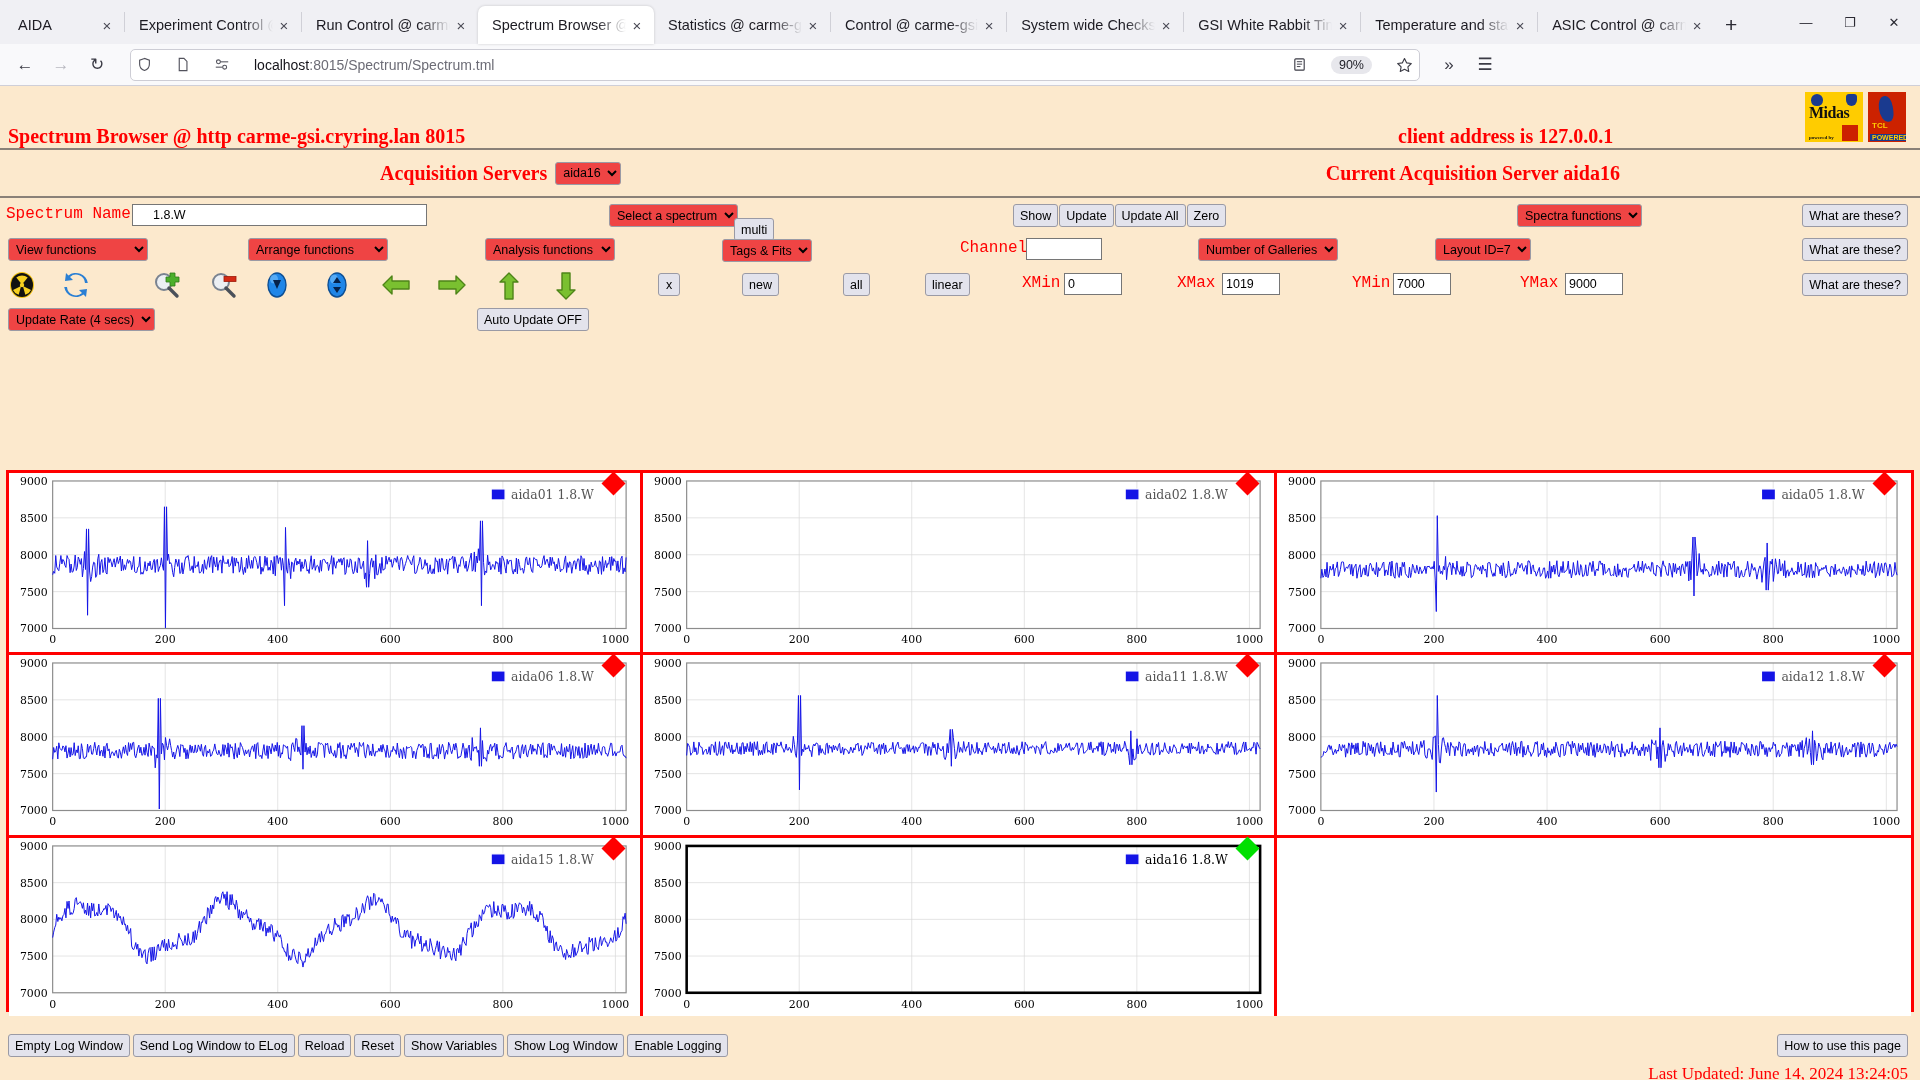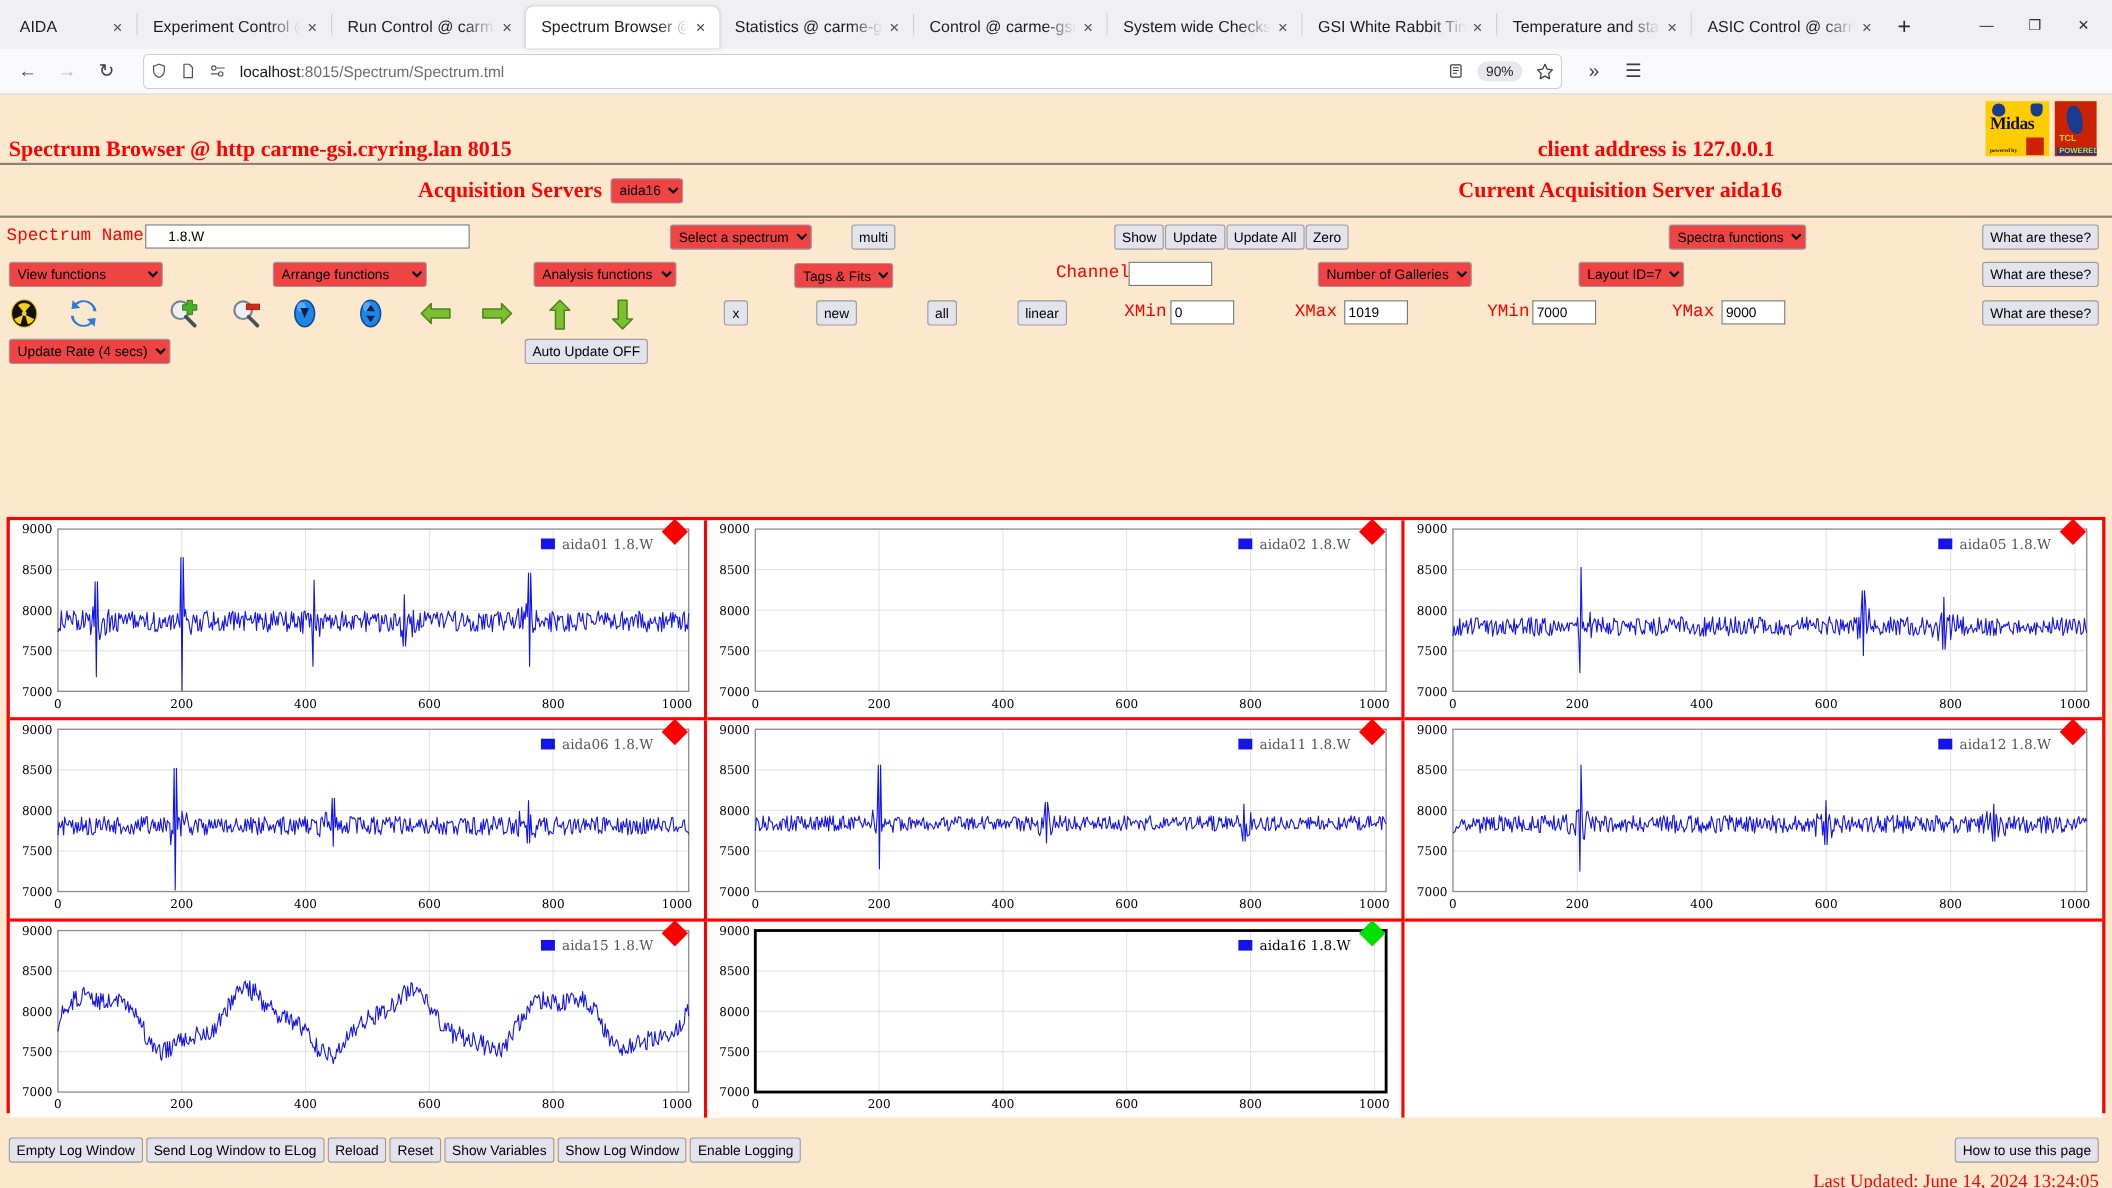--- a/index.html
+++ b/index.html
@@ -53,21 +53,21 @@
   }
   .nav-icon-btn {
     width: 34px; height: 32px; border-radius: 5px;
     display: flex; align-items: center; justify-content: center;
     font-size: 17px; color: #3b3b45;
   }
   .nav-icon-btn.disabled { color: #b8b8c0; }
   #url-bar {
     flex: 1; height: 32px; margin: 0 10px 0 14px; background: #fff;
     border: 1px solid #cdcdd5; border-radius: 5px;
-    display: flex; align-items: center; padding: 0 6px; gap: 12px;
+    display: flex; align-items: center; padding: 0 6px; gap: 24px;
     max-width: 1290px;
   }
   #url-text { flex: 1; font-size: 14px; color: #6c6c76; white-space: nowrap; }
   #url-text b { color: #15141a; font-weight: 400; }
   .url-ic { display: flex; align-items: center; color: #4f4f59; }
   #zoom-badge {
     font-size: 12.5px; background: #e7e7ec; border-radius: 10px;
     padding: 2px 8px; color: #22222a;
   }
   #chrome-right { display: flex; align-items: center; gap: 2px; }
@@ -314,21 +314,21 @@
   </div>
 
   <hr class="rule">
 
   <div class="ctrl-row" style="height:36px;">
     <span class="abs lbl-red" style="left:6px;top:7px;">Spectrum Name:</span>
     <input class="w abs" style="left: 132px; top: 6px; width: 295px; padding-left: 20px;" value="1.8.W">
     <select class="w abs" style="left:609px;top:6px;">
       <option>Select a spectrum</option>
     </select>
-    <button class="w abs" style="left:734px;top:6px;margin-left:40px;">multi</button>
+    <button class="w abs" style="left:734px;top:20px;">multi</button>
     <div class="abs btn-group" style="left:1013px;top:6px;">
       <button class="w">Show</button>
       <button class="w">Update</button>
       <button class="w">Update All</button>
       <button class="w">Zero</button>
     </div>
     <select class="w abs" style="left:1517px;top:6px;">
       <option>Spectra functions</option>
     </select>
     <button class="w abs" style="right:12px;top:6px;">What are these?</button>

